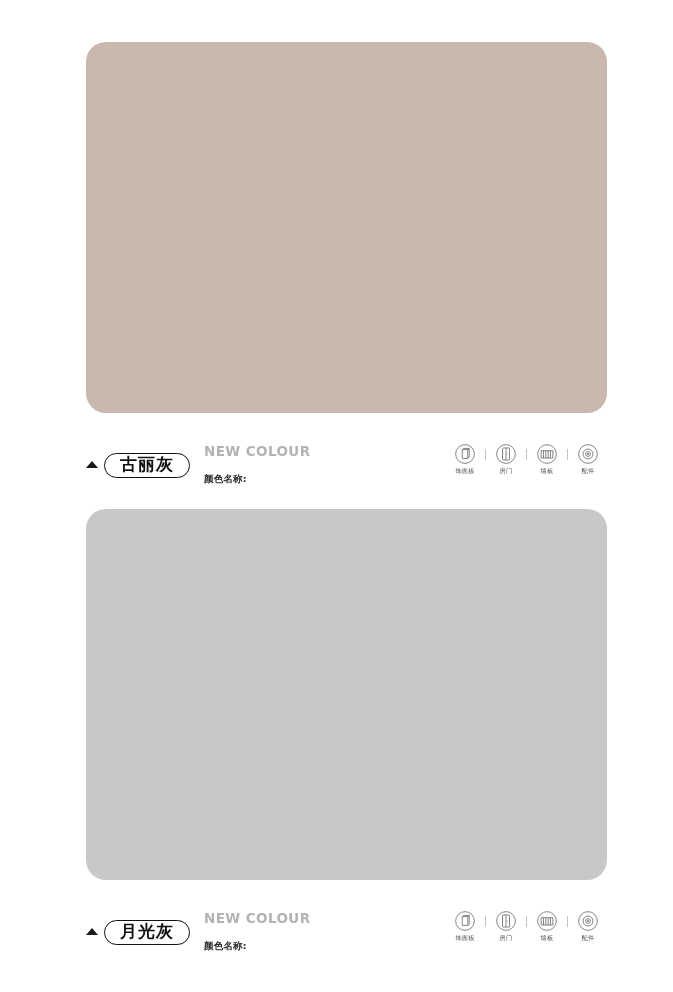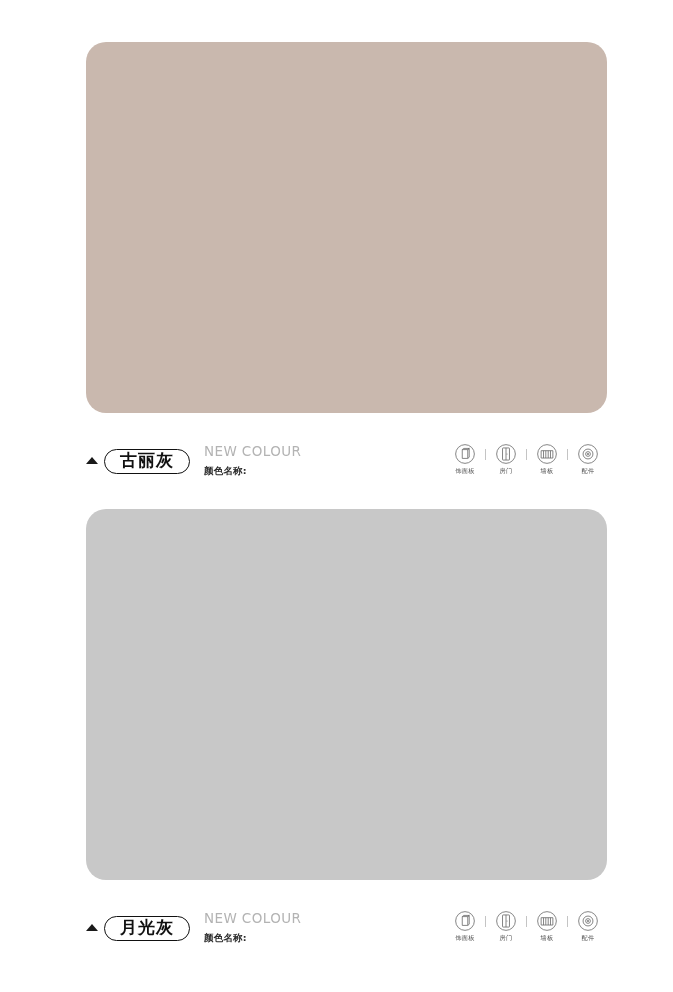--- a/index.html
+++ b/index.html
@@ -87,35 +87,35 @@
     margin-left: 14px;
     display: flex;
     flex-direction: column;
     justify-content: center;
     margin-top: -1px;
   }
 
   .new-colour-en {
     font-family: "DejaVu Sans", "Liberation Sans", sans-serif;
     font-size: 13.5px;
-    font-weight: 400;
+    font-weight: 700;
     color: #b3b3b3;
     letter-spacing: 0.4px;
     line-height: 1.05;
     white-space: nowrap;
   }
 
   .new-colour-cn {
     font-family: "DejaVu Sans", "Liberation Sans", sans-serif;
     font-size: 9.5px;
     font-weight: 700;
     color: #2b2b2b;
     letter-spacing: 0.2px;
     line-height: 1.15;
-    margin-top: 8px;
+    margin-top: 16px;
     white-space: nowrap;
   }
 
   
   .cat-group {
     position: absolute;
     right: 0;
     top: -2px;
     display: flex;
     align-items: flex-start;

